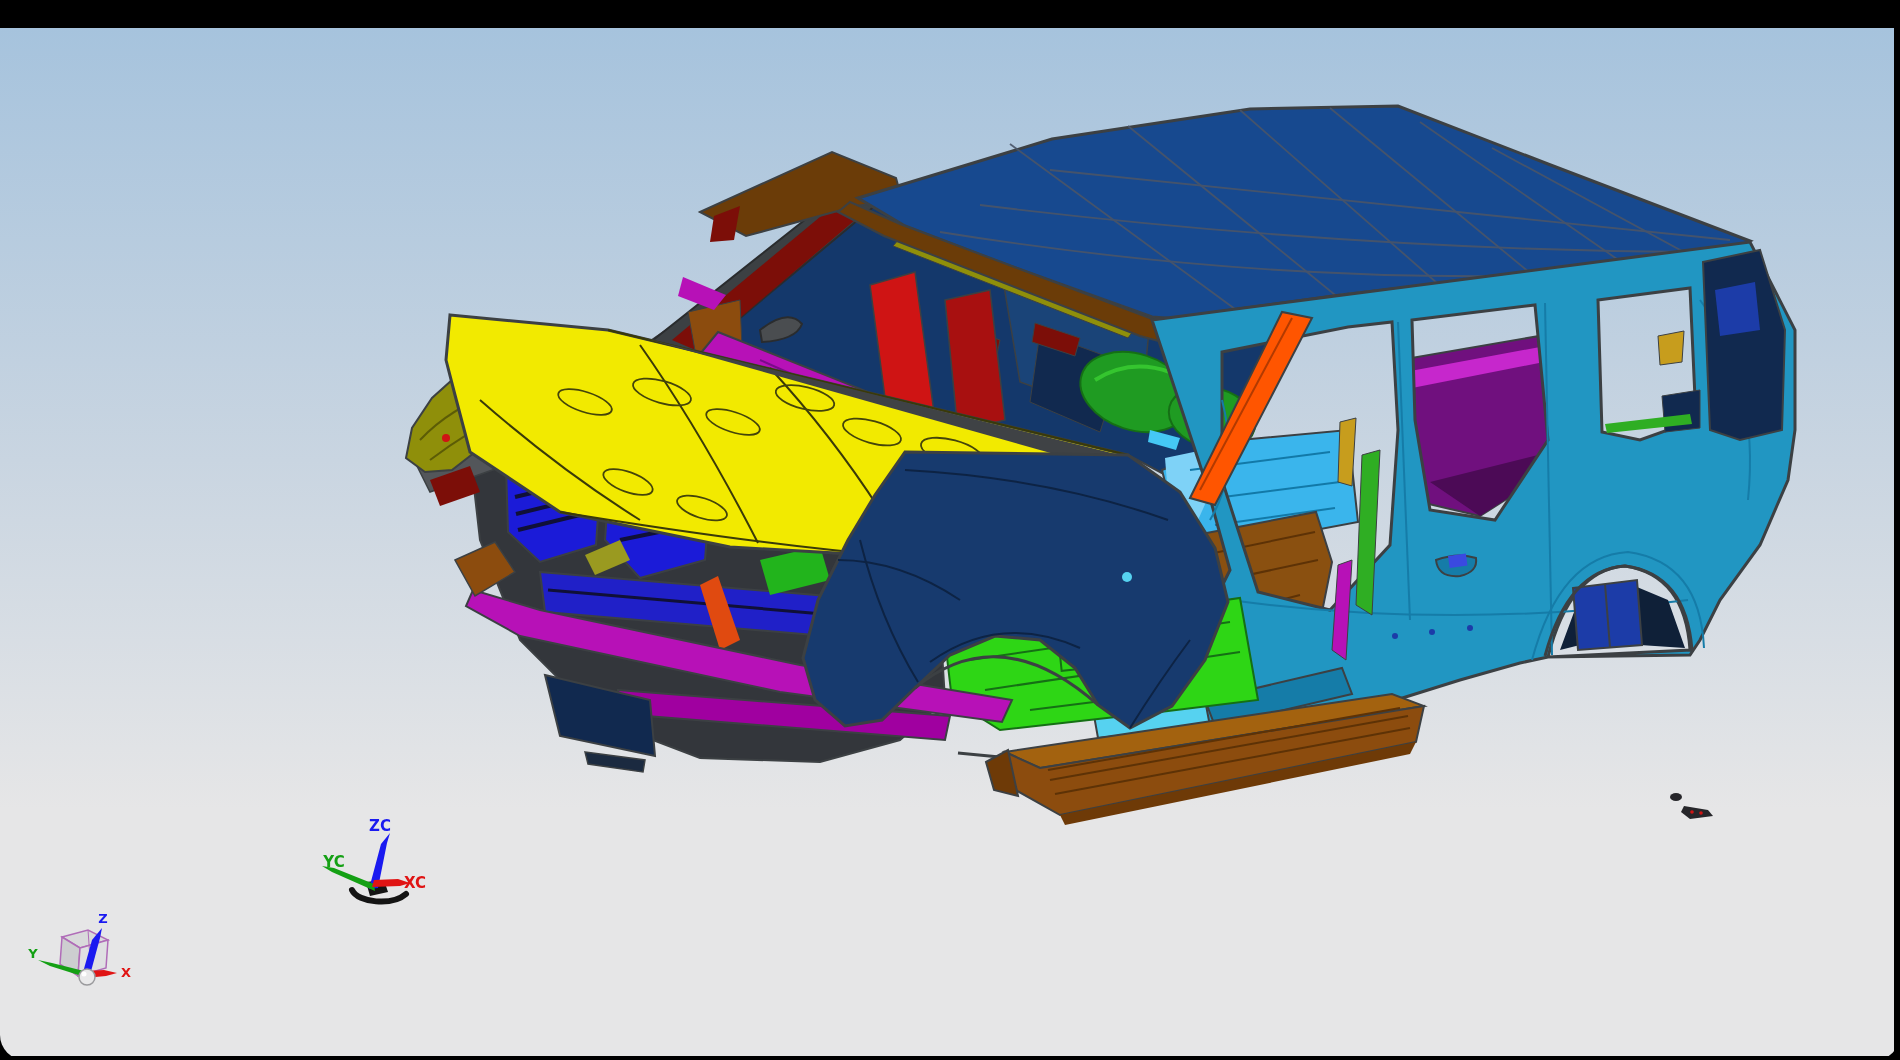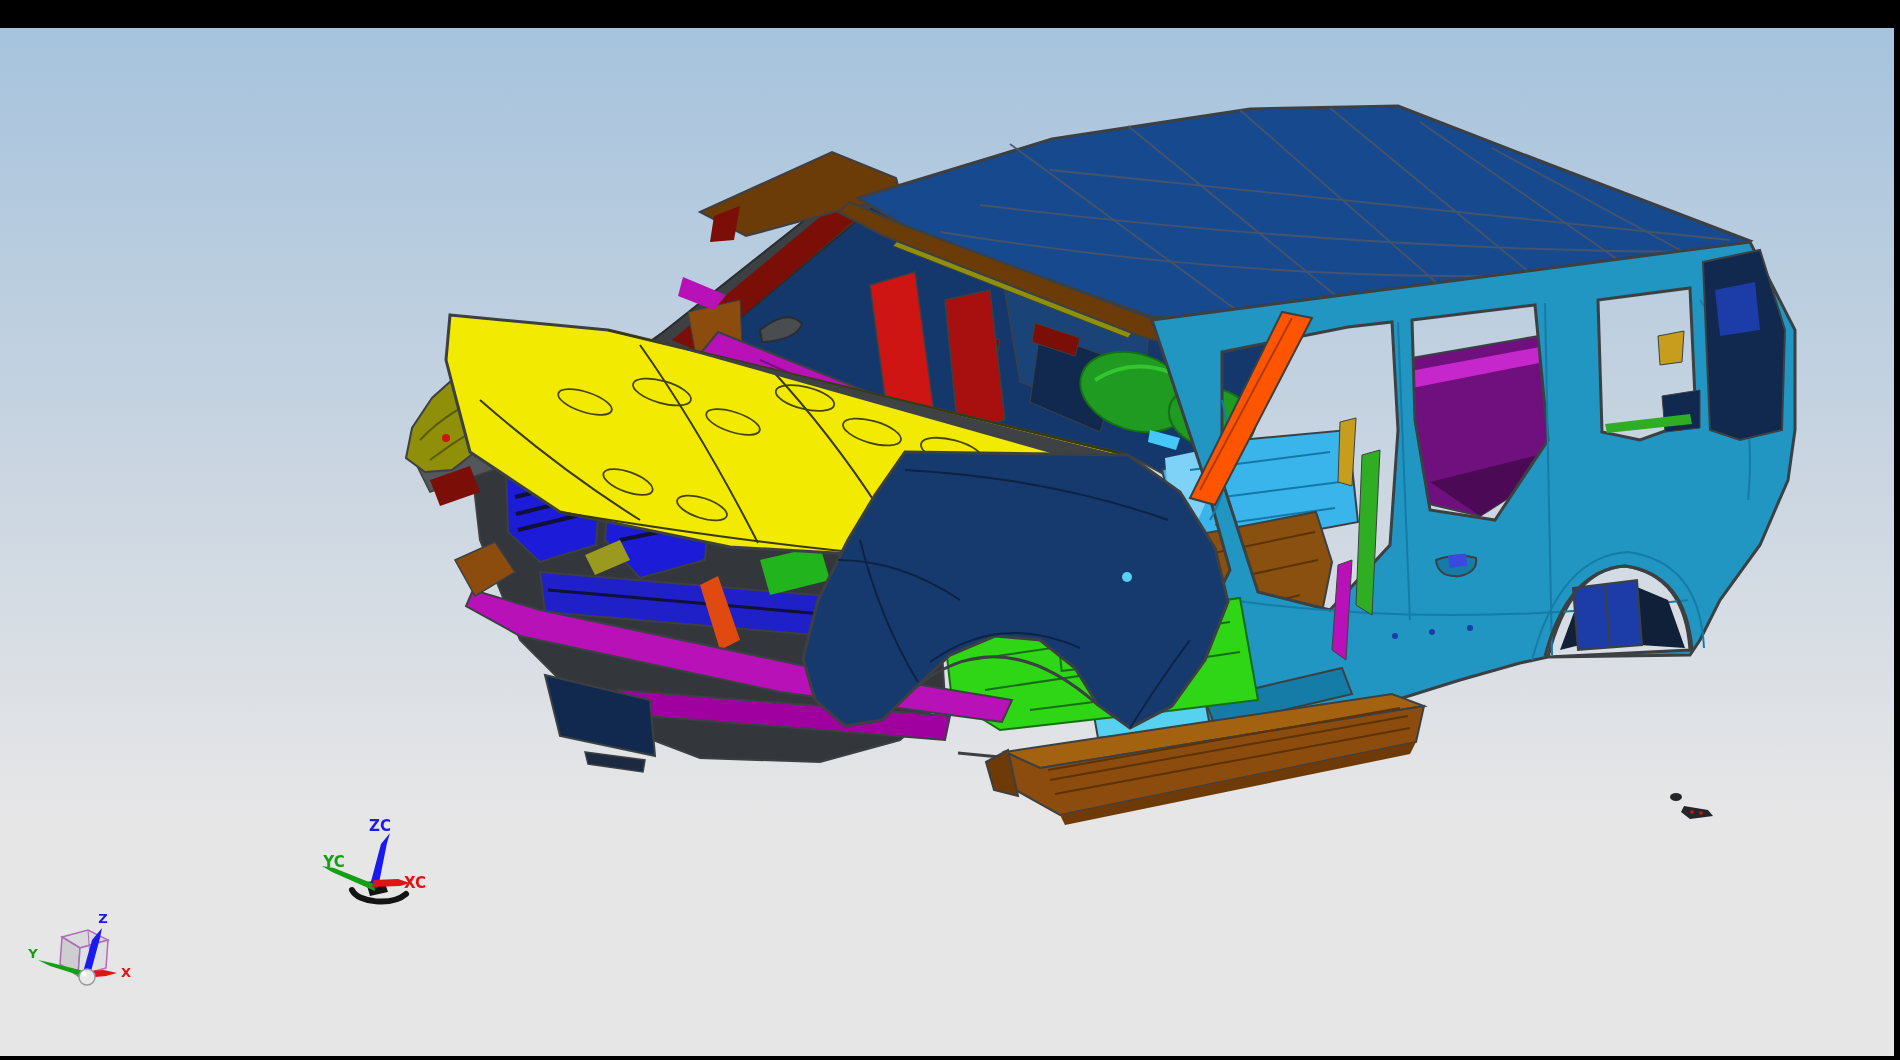--- a/index.html
+++ b/index.html
@@ -1,17 +1,17 @@
 <!DOCTYPE html>
 <html style="--bar-black: #000000; --bg-top: #a6c3dd; --bg-mid: #c9d5e1; --bg-bottom: #e6e6e7; --outline: #3c4043; --roof-blue: #17498f; --roof-line: #4a5568; --header-brown: #6b3c08; --cantrail-orange: #ff5500; --rail-cyan: #45c8f5; --rail-red: #d81010; --body-teal: #2196c2; --body-teal-light: #35abd3; --body-teal-dark: #157ca8; --pillar-cyan: #56d2f0; --window-bg: #c3d2e0; --interior-navy: #14386b; --panel-navy: #1a4478; --fender-navy: #173a6e; --navy-dark: #11294f; --arch-navy: #1c3ca8; --hood-yellow: #f2ea00; --frame-blue: #1b1bd8; --beam-blue: #2020c8; --magenta: #b711b7; --purple-floor: #70107e; --purple-hi: #c627cc; --green-floor: #2ed615; --green-seat: #1f9b22; --green-dark: #156f15; --bpillar-green: #2fae23; --skyblue-floor: #3ab5ec; --copper: #8c4c0e; --copper-light: #a3620f; --copper-dark: #6e3a07; --brown-floor: #8a5010; --red: #cf1414; --dark-red: #7c0e08; --olive: #8f8f0a; --olive-light: #b8b826; --orange-red: #e04a10; --gold: #c79d1d; --pink: #e060c0; --slate: #33363b; --axis-blue: #1a1af0; --axis-green: #14a014; --axis-red: #e01414; --cube-edge: #b06cb8; --cube-face: #d9dadb; --debris: #26262a;"><head>
 <meta charset="utf-8">
 <style>
   html,body{margin:0;padding:0;background:#000;}
   .app{position:relative;width:1900px;height:1060px;overflow:hidden;background:#000;
-       font-family:"DejaVu Sans","Liberation Sans",sans-serif;}
+       font-family:"DejaVu Sans","Liberation Sans",sans-serif;border-radius:25px;}
   .top-bar{position:absolute;left:0;top:0;width:1900px;height:28px;background:var(--bar-black);}
   .right-bar{position:absolute;right:0;top:0;width:6px;height:1060px;background:var(--bar-black);}
   .bottom-bar{position:absolute;left:420px;right:0;bottom:0;height:4px;background:var(--bar-black);}
   .viewport{position:absolute;left:0;top:28px;width:1894px;height:1028px;
       background:linear-gradient(180deg,var(--bg-top) 0%,var(--bg-mid) 42%,var(--bg-bottom) 76%,var(--bg-bottom) 100%);}
   svg{position:absolute;left:0;top:0;}
   text{font-family:"DejaVu Sans","Liberation Sans",sans-serif;}
   .axis-label{font-size:15px;font-weight:bold;}
   .axis-label-small{font-size:13px;font-weight:bold;}
 </style>

